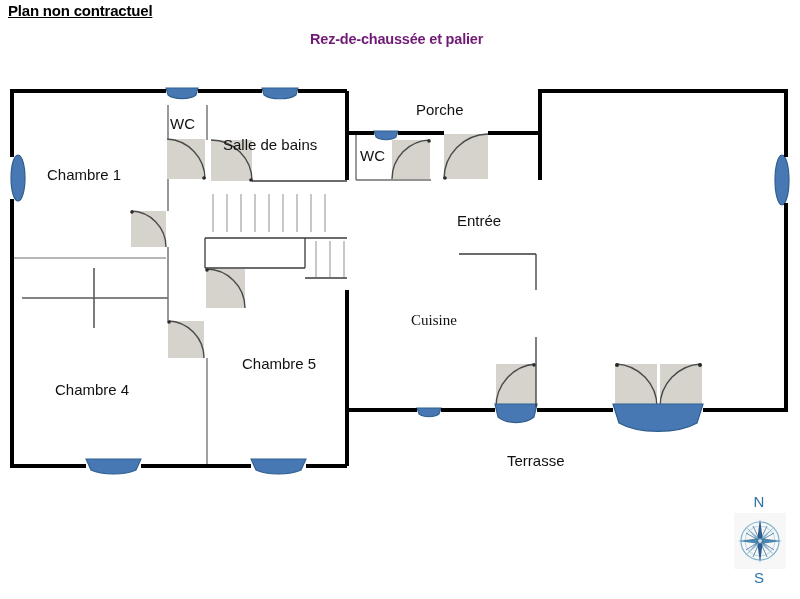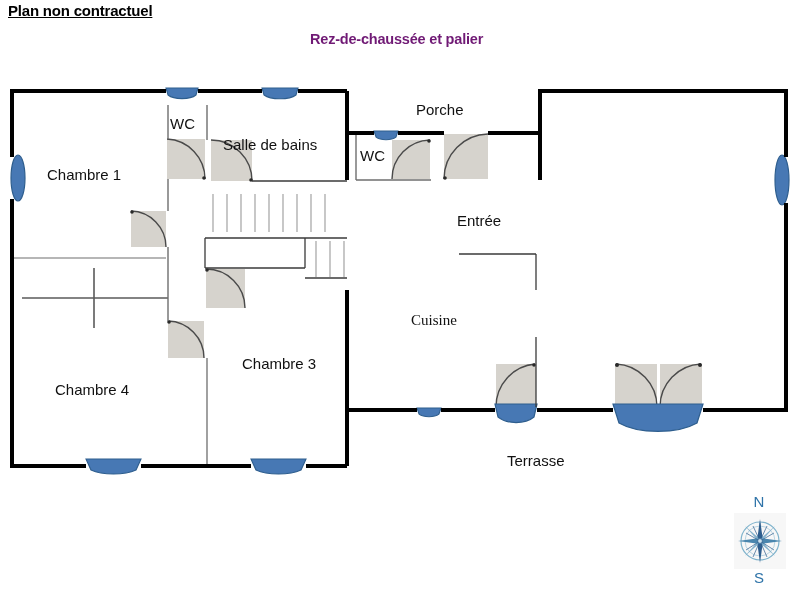--- a/index.html
+++ b/index.html
@@ -265,21 +265,21 @@
 
   </svg>
 
   <div class="room-label" style="left:47px;  top:166px;">Chambre 1</div>
   <div class="room-label" style="left:170px; top:115px;">WC</div>
   <div class="room-label" style="left:223px; top:124px;margin-top:12px;">Salle de bains</div>
   <div class="room-label" style="left:416px; top:101px;">Porche</div>
   <div class="room-label" style="left:360px; top:147px;">WC</div>
   <div class="room-label" style="left:437px; top:212px;margin-left:20px;">Entrée</div>
   <div class="room-label" style="left:411px; top:312px;font-family:Liberation Serif, serif;">Cuisine</div>
-  <div class="room-label" style="left:242px; top:355px;">Chambre 3</div>
+  <div class="room-label" style="left:242px; top:355px;">Chambre 5</div>
   <div class="room-label" style="left:55px;  top:381px;">Chambre 4</div>
   <div class="room-label" style="left:507px; top:452px;">Terrasse</div>
 
   <div class="compass-wrap">
     <div class="compass-letter compass-n">N</div>
     <div class="compass-img">
       <svg viewBox="0 0 52 56" width="52" height="56">
         <circle cx="26" cy="28" r="19" fill="none" stroke="#7FB3CC" stroke-width="1.2"></circle>
         <circle cx="26" cy="28" r="15" fill="none" stroke="#A8CBDD" stroke-width="0.8"></circle>
 

